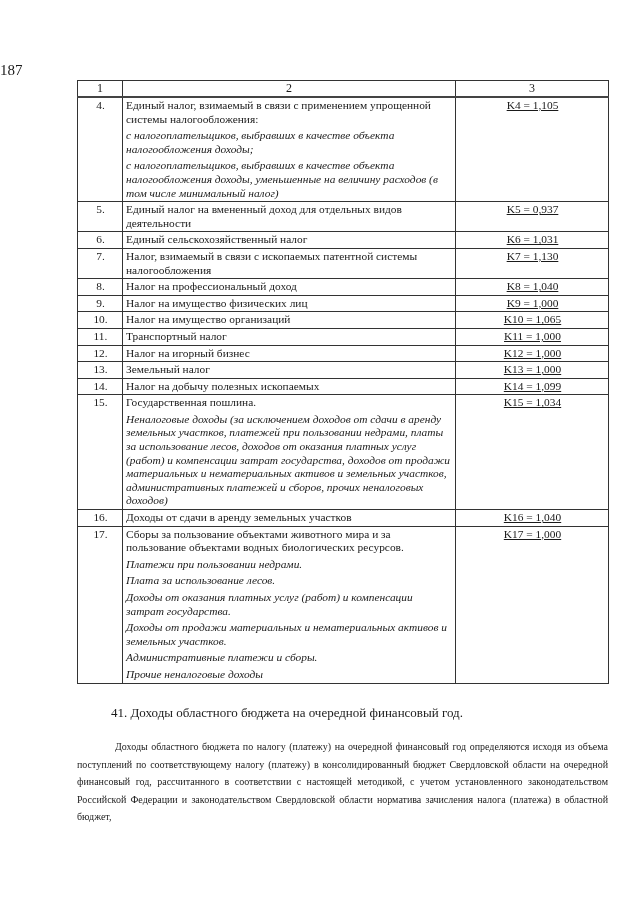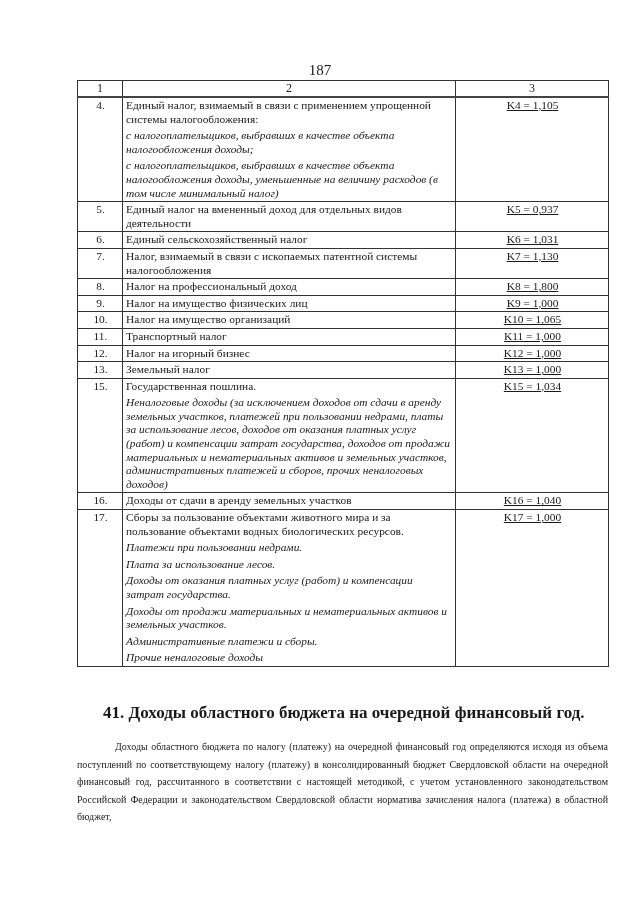--- a/index.html
+++ b/index.html
@@ -1,32 +1,32 @@
 <!DOCTYPE html>
 <html><head>
 <meta charset="utf-8">
 <style>
   html, body { margin: 0; padding: 0; background: #ffffff; }
   body { width: 640px; height: 905px; position: relative; overflow: hidden;
          font-family: "Liberation Serif", "DejaVu Serif", serif; color: #1a1a1a; }
-  .page-number { position: absolute; top: 61px; left: 0; width: 640px; text-align: center;
+  .page-number { position: absolute; top: 61px; left: 0; width: 640px; text-align: left;
                  font-size: 15px; line-height: 18px; }
   table.coef { position: absolute; top: 80px; left: 77px; width: 531px;
                border-collapse: collapse; table-layout: fixed; font-size: 11.4px; line-height: 13.6px; }
   table.coef col.c1 { width: 45px; }
   table.coef col.c2 { width: 333px; }
   table.coef col.c3 { width: 153px; }
   table.coef td { border: 1px solid #333; vertical-align: top; padding: 1px 2px 1px 3px; }
   table.coef tr.head td { text-align: center; padding: 0 2px; height: 15px; line-height: 15px; font-size: 12px; }
   table.coef tr.head td { border-bottom: 2px solid #444; }
   td.num { text-align: center; }
   td.val { text-align: center; text-decoration: underline; }
   .para-line { display: block; }
   .para-line + .para-line.gap { margin-top: 3px; font-style: italic; }
-  .section-title { position: absolute; top: 704px; left: 103px; font-size: 17px; line-height: 18px; font-weight: bold; }
+  .section-title { position: absolute; top: 704px; left: 111px; font-size: 13px; line-height: 18px; }
   .body-text { position: absolute; top: 738px; left: 77px; width: 531px; font-size: 10px;
                line-height: 17.6px; text-align: justify; text-indent: 38px; }
 </style>
 </head>
 <body>
 
 <div class="page-number">187</div>
 
 <table class="coef">
   <colgroup>
@@ -68,21 +68,21 @@
         <td class="desc">
           <span class="para-line">Налог, взимаемый в связи с ископаемых патентной системы налогообложения</span>
         </td>
         <td class="val">K7 = 1,130</td>
       </tr>
       <tr>
         <td class="num">8.</td>
         <td class="desc">
           <span class="para-line">Налог на профессиональный доход</span>
         </td>
-        <td class="val">K8 = 1,800</td>
+        <td class="val">K8 = 1,040</td>
       </tr>
       <tr>
         <td class="num">9.</td>
         <td class="desc">
           <span class="para-line">Налог на имущество физических лиц</span>
         </td>
         <td class="val">K9 = 1,000</td>
       </tr>
       <tr>
         <td class="num">10.</td>
@@ -106,20 +106,27 @@
         <td class="val">K12 = 1,000</td>
       </tr>
       <tr>
         <td class="num">13.</td>
         <td class="desc">
           <span class="para-line">Земельный налог</span>
         </td>
         <td class="val">K13 = 1,000</td>
       </tr>
       <tr>
+        <td class="num">14.</td>
+        <td class="desc">
+          <span class="para-line">Налог на добычу полезных ископаемых</span>
+        </td>
+        <td class="val">K14 = 1,099</td>
+      </tr>
+      <tr>
         <td class="num">15.</td>
         <td class="desc">
           <span class="para-line">Государственная пошлина.</span>
           <span class="para-line gap">Неналоговые доходы (за исключением доходов от сдачи в аренду земельных участков, платежей при пользовании недрами, платы за использование лесов, доходов от оказания платных услуг (работ) и компенсации затрат государства, доходов от продажи материальных и нематериальных активов и земельных участков, административных платежей и сборов, прочих неналоговых доходов)</span>
         </td>
         <td class="val">K15 = 1,034</td>
       </tr>
       <tr>
         <td class="num">16.</td>
         <td class="desc">

